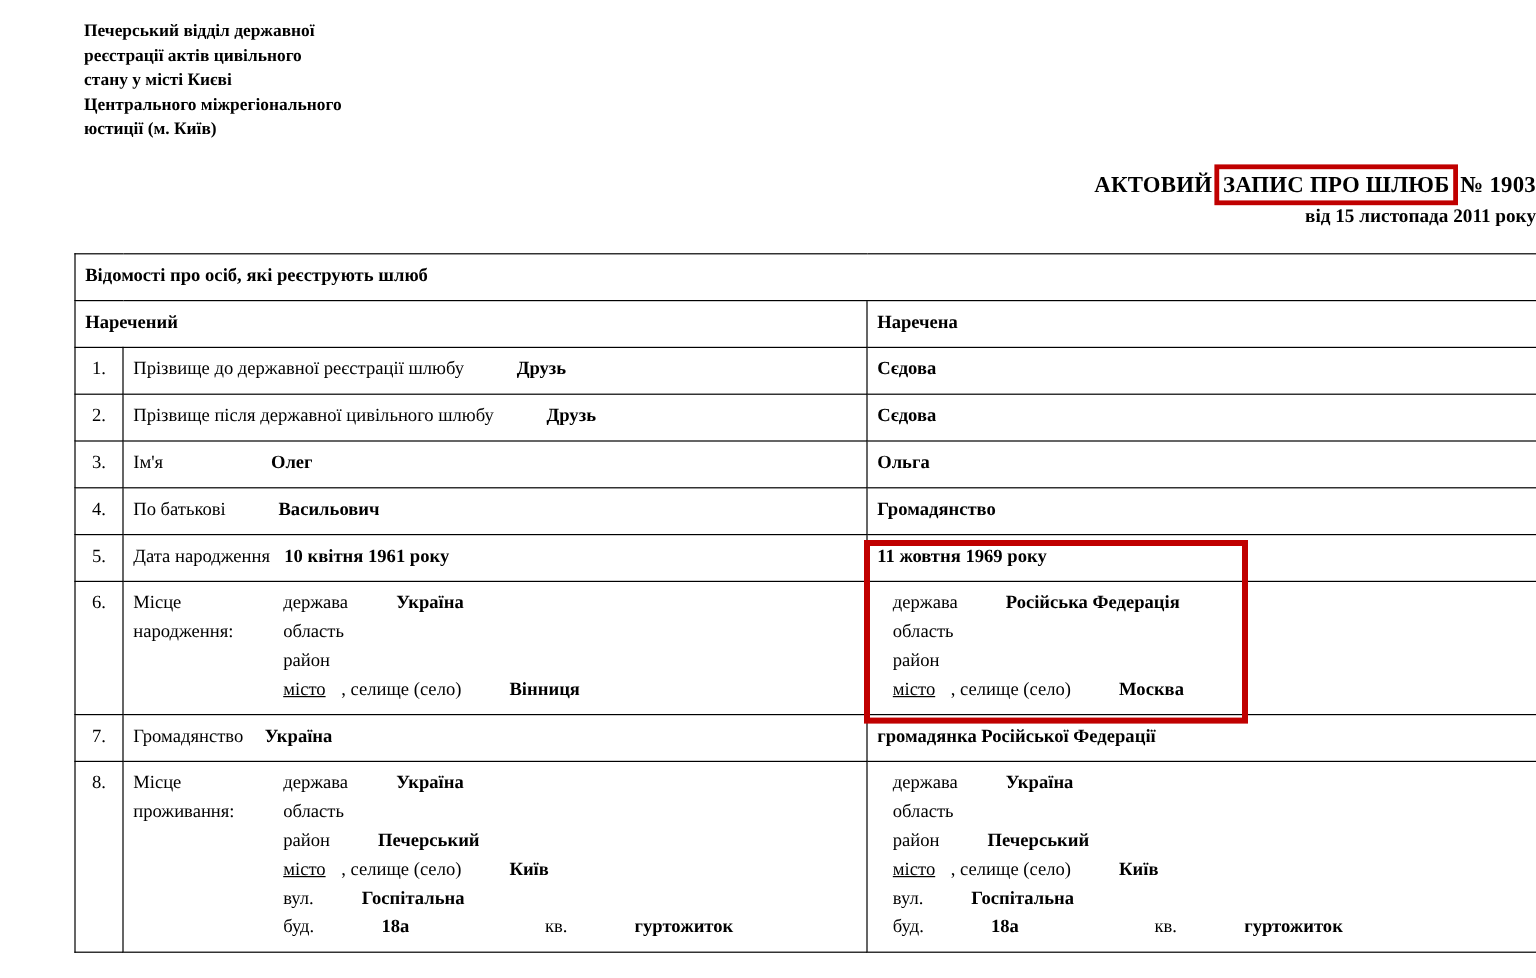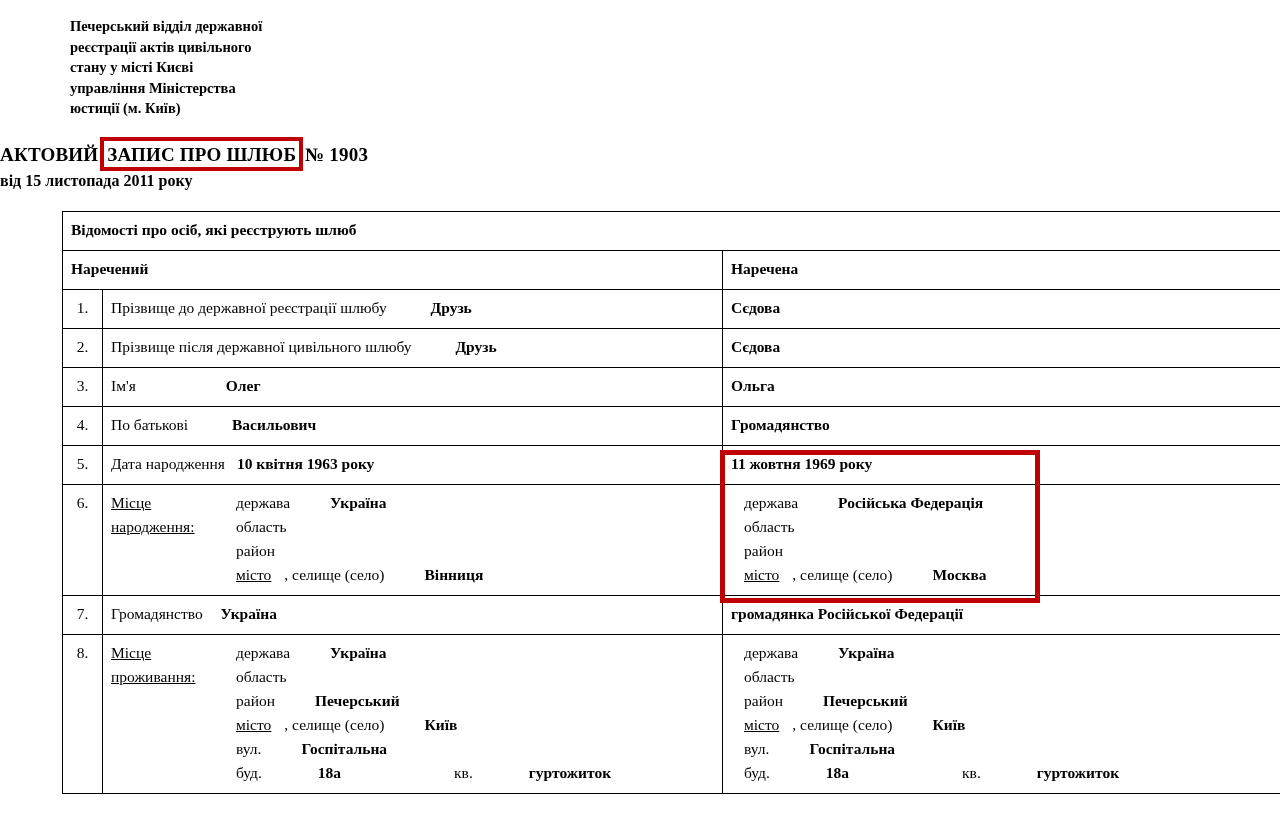--- a/index.html
+++ b/index.html
@@ -27,21 +27,21 @@
     font-size: 14.5px;
     line-height: 1.42;
   }
 
   
   .title-wrap {
     position: absolute;
     left: 0;
     top: 144px;
     width: 1280px;
-    text-align: left;
+    text-align: right;
   }
   .doc-title {
     font-weight: bold;
     font-size: 19px;
     letter-spacing: 0.2px;
     white-space: nowrap;
   }
   .doc-title .hl {
     position: relative;
     display: inline-block;
@@ -91,21 +91,20 @@
   .val { font-weight: bold; }
 
   
   .inner {
     display: grid;
     grid-template-columns: 112px 1fr;
     row-gap: 2px;
   }
   .inner .sideheading {
     font-weight: normal;
-    text-decoration: underline;
   }
   .fieldrow {
     display: flex;
     align-items: baseline;
     white-space: nowrap;
   }
   .fieldrow .fname { font-weight: normal; margin-left: 13px; }
   .fieldrow .fname.underline { text-decoration: underline; }
   .fieldrow .fval { font-weight: bold; }
 
@@ -125,21 +124,21 @@
   }
   #redbox-bride-birth { left: 720px; top: 450px; width: 320px; height: 153px; }
 </style>
 </head>
 <body>
 
 <div class="office-block">
   <div>Печерський відділ державної</div>
   <div>реєстрації актів цивільного</div>
   <div>стану у місті Києві</div>
-  <div>управління Міністерства</div>
+  <div>Центрального міжрегіонального</div>
   <div>юстиції (м. Київ)</div>
 </div>
 
 <div class="title-wrap">
   <div class="doc-title">
     <span>АКТОВИЙ </span><span class="hl">ЗАПИС ПРО ШЛЮБ</span><span> № 1903</span>
   </div>
   <div class="doc-subtitle">від 15 листопада 2011 року</div>
 </div>
 
@@ -199,21 +198,21 @@
       </td>
       <td class="bride-col">
         <span class="val">Громадянство</span>
       </td>
     </tr>
 
     <tr>
       <td class="num-col">5.</td>
       <td>
         <span class="rowlabel">Дата народження</span>
-        <span class="val spaced" style="padding-left:8px">10 квітня 1963 року</span>
+        <span class="val spaced" style="padding-left:8px">10 квітня 1961 року</span>
       </td>
       <td class="bride-col">
         <span class="val">11 жовтня 1969 року</span>
       </td>
     </tr>
 
     <tr>
       <td class="num-col">6.</td>
       <td>
         <div class="inner">

